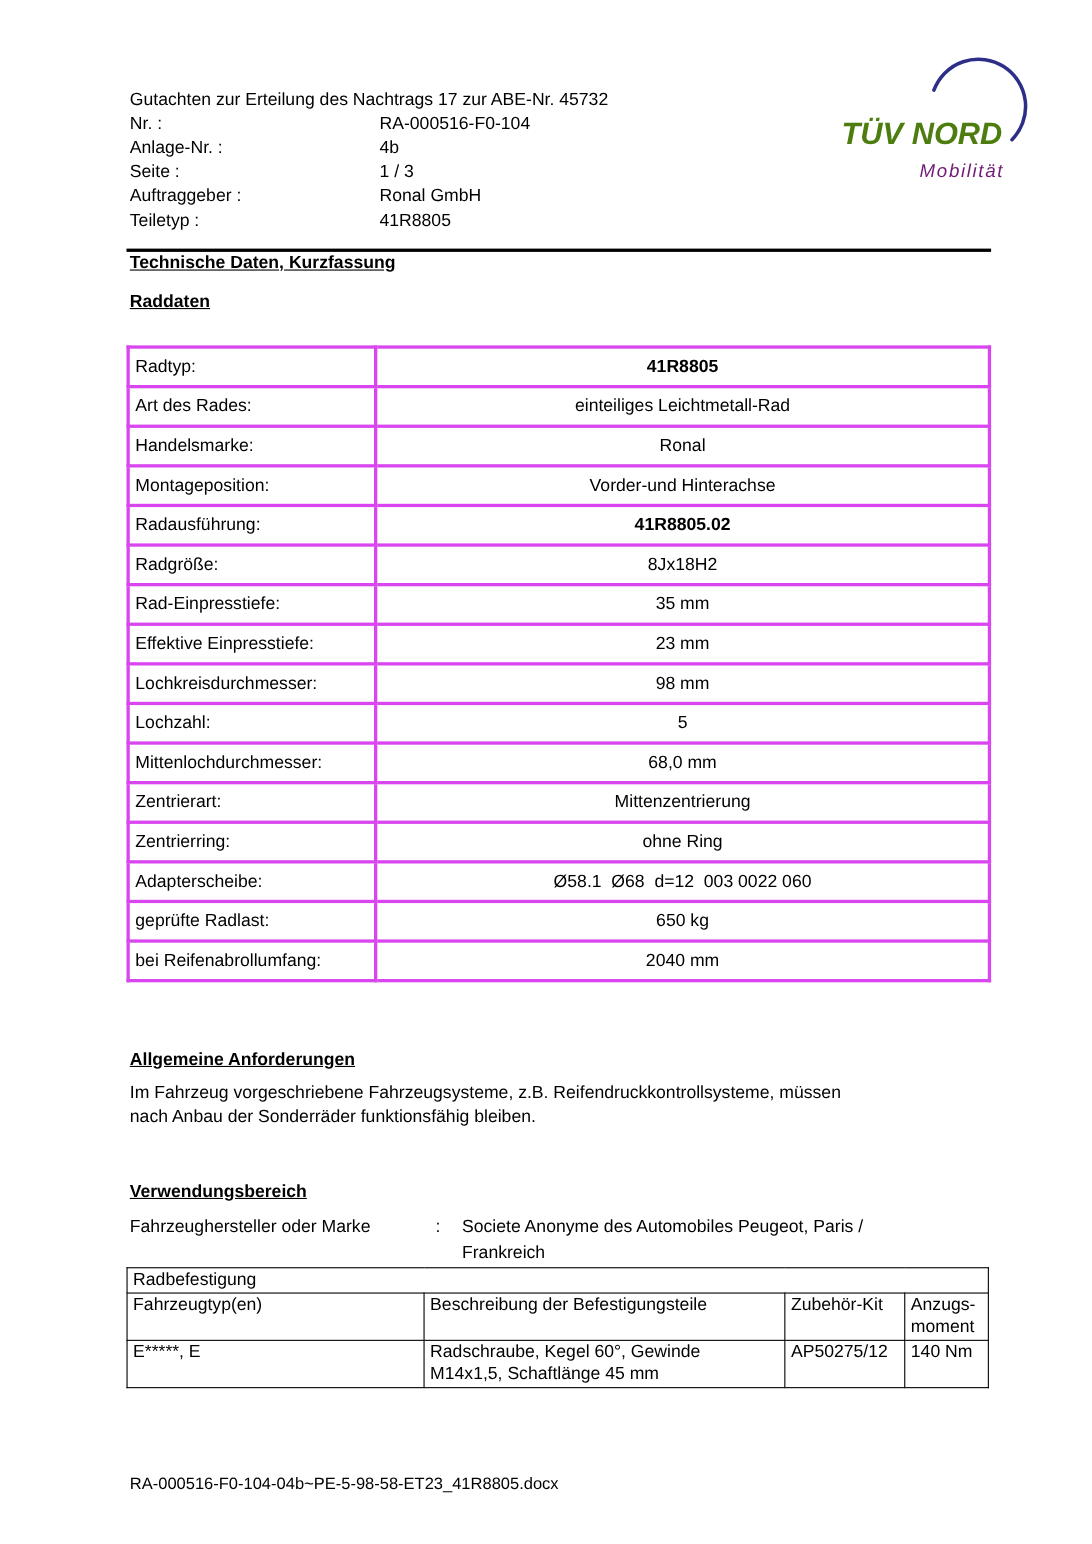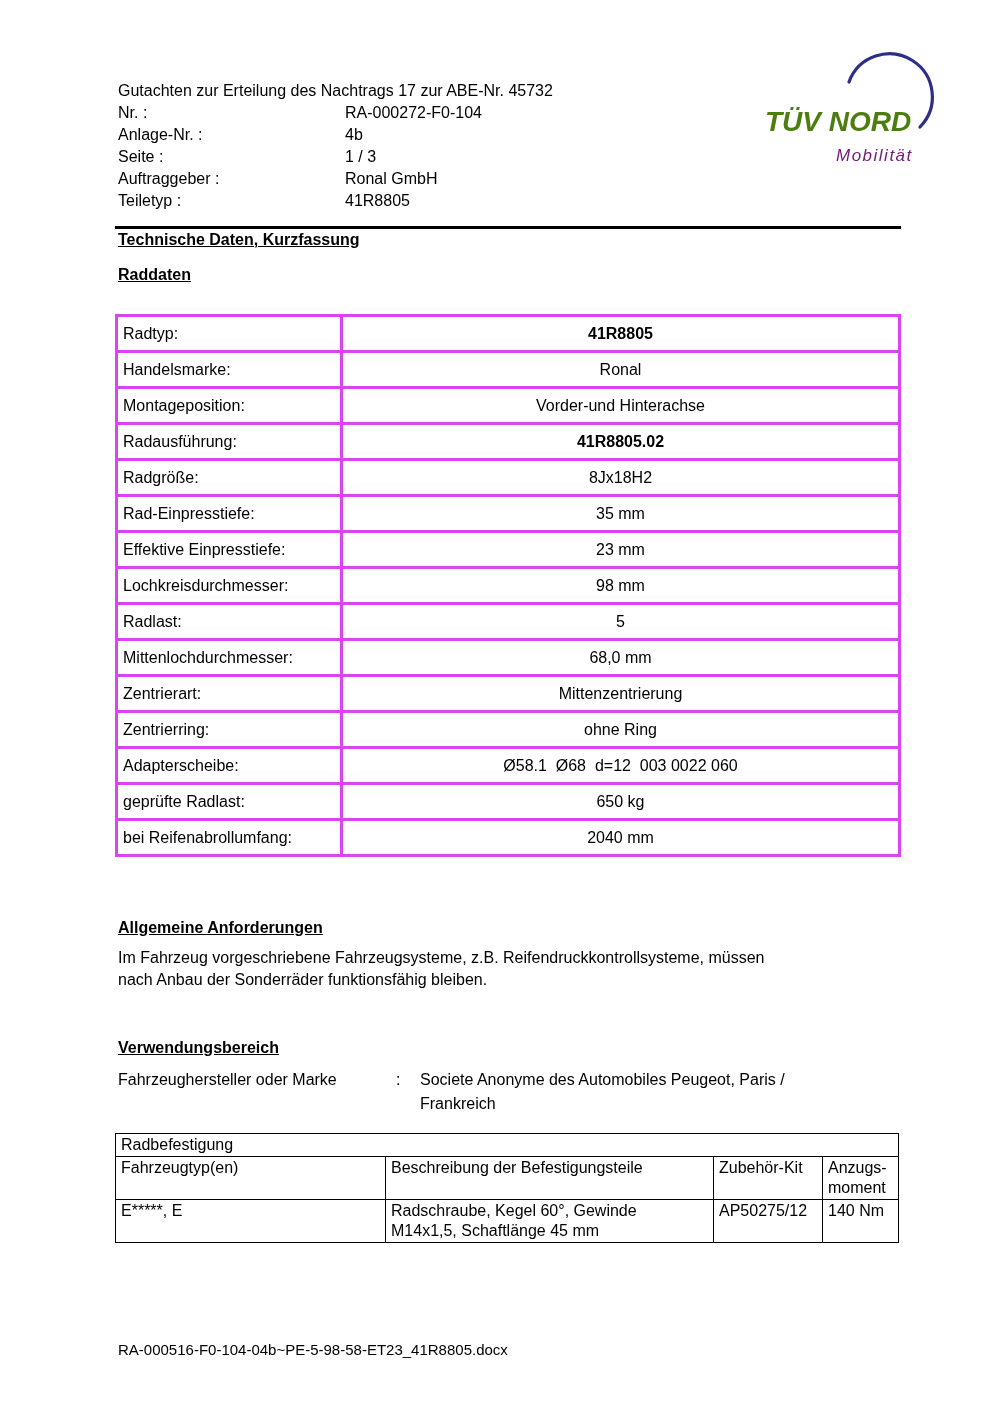--- a/index.html
+++ b/index.html
@@ -28,21 +28,21 @@
   .main-table td { border:3px solid #d946ef; height:33px; padding:0 5px; overflow:hidden;margin-top:40px; }
   .main-table td.val { text-align:center; white-space:pre-wrap; }
   .bold { font-weight:bold; }
 
   .para { margin-top:8px; line-height:22px; padding-left:3px; }
 
   .verwendung-row { display:flex; margin-top:9px; line-height:24px; padding-left:3px; }
   .vw-label { width:278px; flex:none; }
   .vw-sep { width:24px; flex:none; }
 
-  .bottom-table { width:783px; margin-top:17px; }
+  .bottom-table { width:783px; }
   .bottom-table td { border:1px solid #000; vertical-align:top; padding:1px 5px; line-height:20px; overflow:hidden; }
 
   .footer { position:absolute; left:118px; top:1341px; font-size:15px; }
 
   .logo { position:absolute; left:753px; top:46px; width:205px; height:132px; }
   .logo svg { position:absolute; left:0; top:0; }
   .brand {
     position:absolute; left:12px; top:60px;
     font-size:28px; font-weight:bold; font-style:italic;
     color:#4d7c0f; white-space:nowrap;
@@ -64,21 +64,21 @@
     </svg>
     <div class="brand">TÜV NORD</div>
     <div class="tagline">Mobilität</div>
   </div>
 
   <div class="content">
 
     <div class="hdr-title">Gutachten zur Erteilung des Nachtrags 17 zur ABE-Nr. 45732</div>
     <div class="hdr-row">
       <div class="hdr-label">Nr. :</div>
-      <div>RA-000272-F0-104</div>
+      <div>RA-000516-F0-104</div>
     </div>
     <div class="hdr-row">
       <div class="hdr-label">Anlage-Nr. :</div>
       <div>4b</div>
     </div>
     <div class="hdr-row">
       <div class="hdr-label">Seite :</div>
       <div>1 / 3</div>
     </div>
     <div class="hdr-row">
@@ -99,20 +99,24 @@
       <colgroup>
           <col style="width:225px">
           <col style="width:558px">
         </colgroup>
       <tbody>
         <tr>
           <td>Radtyp:</td>
           <td class="val bold">41R8805</td>
         </tr>
         <tr>
+          <td>Art des Rades:</td>
+          <td class="val">einteiliges Leichtmetall-Rad</td>
+        </tr>
+        <tr>
           <td>Handelsmarke:</td>
           <td class="val">Ronal</td>
         </tr>
         <tr>
           <td>Montageposition:</td>
           <td class="val">Vorder-und Hinterachse</td>
         </tr>
         <tr>
           <td>Radausführung:</td>
           <td class="val bold">41R8805.02</td>
@@ -127,21 +131,21 @@
         </tr>
         <tr>
           <td>Effektive Einpresstiefe:</td>
           <td class="val">23 mm</td>
         </tr>
         <tr>
           <td>Lochkreisdurchmesser:</td>
           <td class="val">98 mm</td>
         </tr>
         <tr>
-          <td>Radlast:</td>
+          <td>Lochzahl:</td>
           <td class="val">5</td>
         </tr>
         <tr>
           <td>Mittenlochdurchmesser:</td>
           <td class="val">68,0 mm</td>
         </tr>
         <tr>
           <td>Zentrierart:</td>
           <td class="val">Mittenzentrierung</td>
         </tr>

